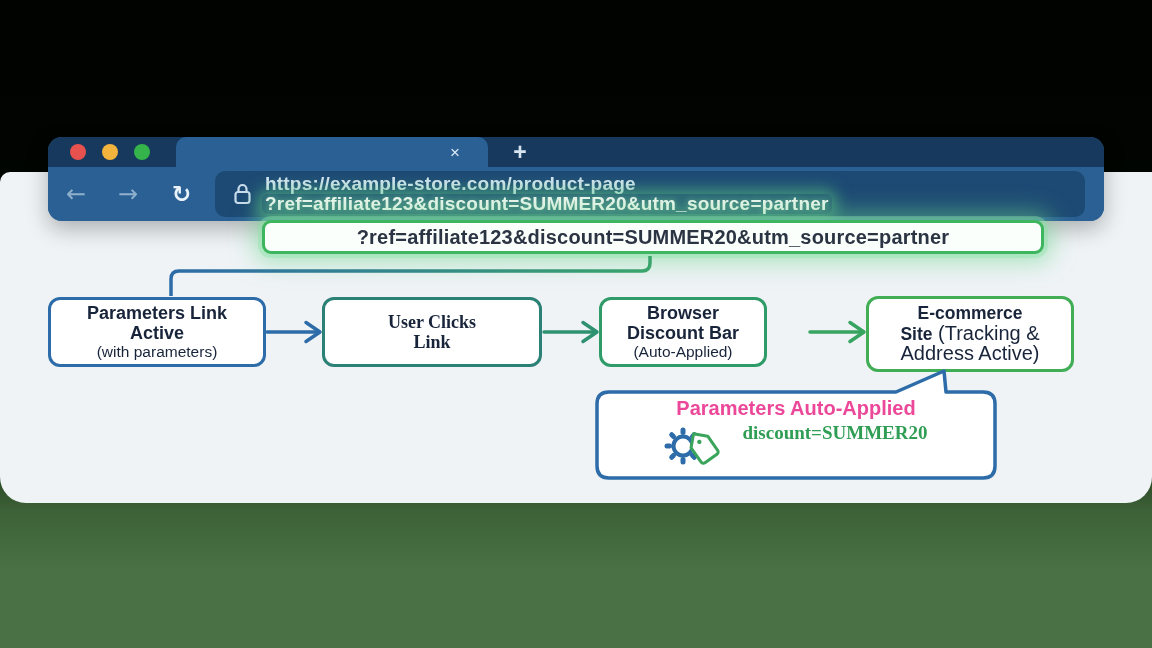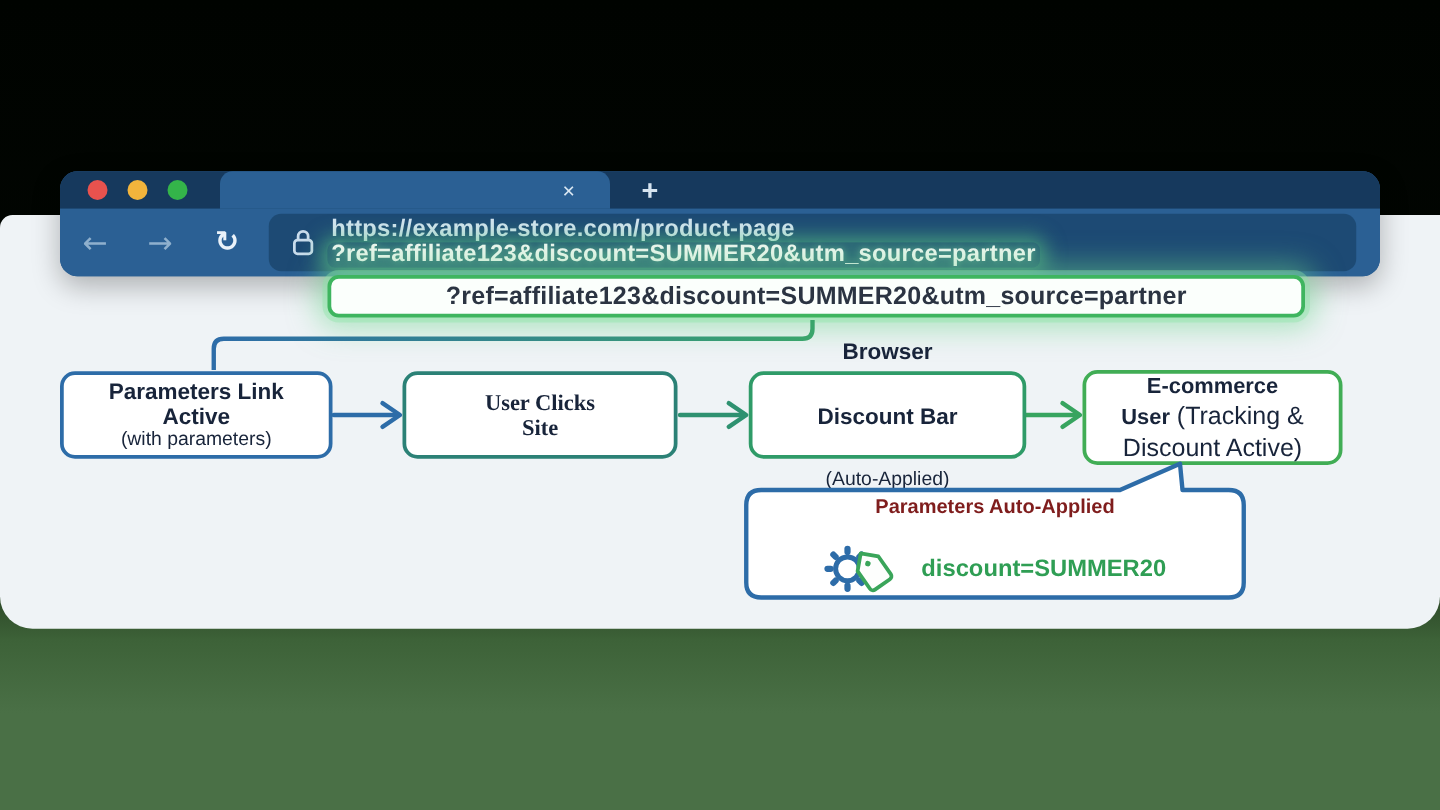--- a/index.html
+++ b/index.html
@@ -78,33 +78,33 @@
   
   .fbox{
     position:absolute;top:297px;height:70px;background:#ffffff;border-radius:12px;
     box-sizing:border-box;display:flex;flex-direction:column;align-items:center;justify-content:center;
     text-align:center;color:#18243a;
   }
   .fbox .b{font-weight:bold;font-size:18px;line-height:20px;}
   .fbox .r{font-size:15.5px;line-height:18px;}
   .fb1{left:48px;width:218px;border:3.5px solid #2d6ca8;}
   .fb2{left:322px;width:220px;border:3.5px solid #2b8176;font-family:Liberation Serif, serif;}
-  .fb3{left:599px;width:222px;border:3.5px solid #2f9b68;gap:32px;}
-  .fb4{left:866px;top:296px;width:208px;height:76px;border:3.5px solid #41ad55;justify-content:space-between;}
+  .fb3{left:599px;width:168px;border:3.5px solid #2f9b68;}
+  .fb4{left:866px;top:296px;width:208px;height:76px;border:3.5px solid #41ad55;}
   .fb4 .b{font-size:17.5px;line-height:19.5px;}
   .fb4 .r{font-size:20px;line-height:19.5px;}
 
   
   .callout-shape{position:absolute;left:590px;top:366px;width:420px;height:120px;}
   .callout-content{
     position:absolute;left:597px;top:392px;width:398px;height:84px;
     display:flex;flex-direction:column;align-items:center;
   }
-  .callout-title{font-size:16px;font-weight:bold;color:#7f1d1d;margin-top:5px;text-align:right;}
-  .callout-row{display:flex;align-items:center;gap:16px;margin-top:15px;}
+  .callout-title{font-size:20px;font-weight:bold;color:#ec4899;margin-top:5px;text-align:right;}
+  .callout-row{display:flex;gap:16px;margin-top:1px;font-family:Liberation Serif, serif;}
   .callout-params{display:flex;flex-direction:column;font-size:19px;font-weight:bold;color:#2f9e54;line-height:23px;text-align:left;}
 </style>
 </head>
 <body>
 
 <div class="stage">
 
   <div class="panel"></div>
 
   <div class="browser">
@@ -162,33 +162,33 @@
     </g>
   </svg>
 
   <div class="fbox fb1">
     <div class="b">Parameters Link</div>
     <div class="b">Active</div>
     <div class="r">(with parameters)</div>
   </div>
   <div class="fbox fb2">
     <div class="b">User Clicks</div>
-    <div class="b">Site</div>
+    <div class="b">Link</div>
   </div>
   <div class="fbox fb3">
     <div class="b">Browser</div>
     <div class="b">Discount Bar</div>
     <div class="r">(Auto-Applied)</div>
   </div>
   <div class="fbox fb4">
     <div class="b">E-commerce</div>
     <div>
-      <span class="b">User</span><span class="r"> (Tracking &amp;</span>
-    </div>
-    <div class="r">Discount Active)</div>
+      <span class="b">Site</span><span class="r"> (Tracking &amp;</span>
+    </div>
+    <div class="r">Address Active)</div>
   </div>
 
   <svg class="callout-shape" viewBox="0 0 420 120">
     <path d="M19 26 H306 L354 5 L356 26 H393 Q405 26 405 38 V100 Q405 112 393 112 H19 Q7 112 7 100 V38 Q7 26 19 26 Z" fill="#ffffff" stroke="#2d6ca8" stroke-width="3.5" stroke-linejoin="round"></path>
   </svg>
   <div class="callout-content">
     <div class="callout-title">Parameters Auto-Applied</div>
     <div class="callout-row">
       <svg width="62" height="50" viewBox="0 0 62 50">
         <g stroke="#2d6ca8" fill="none">

